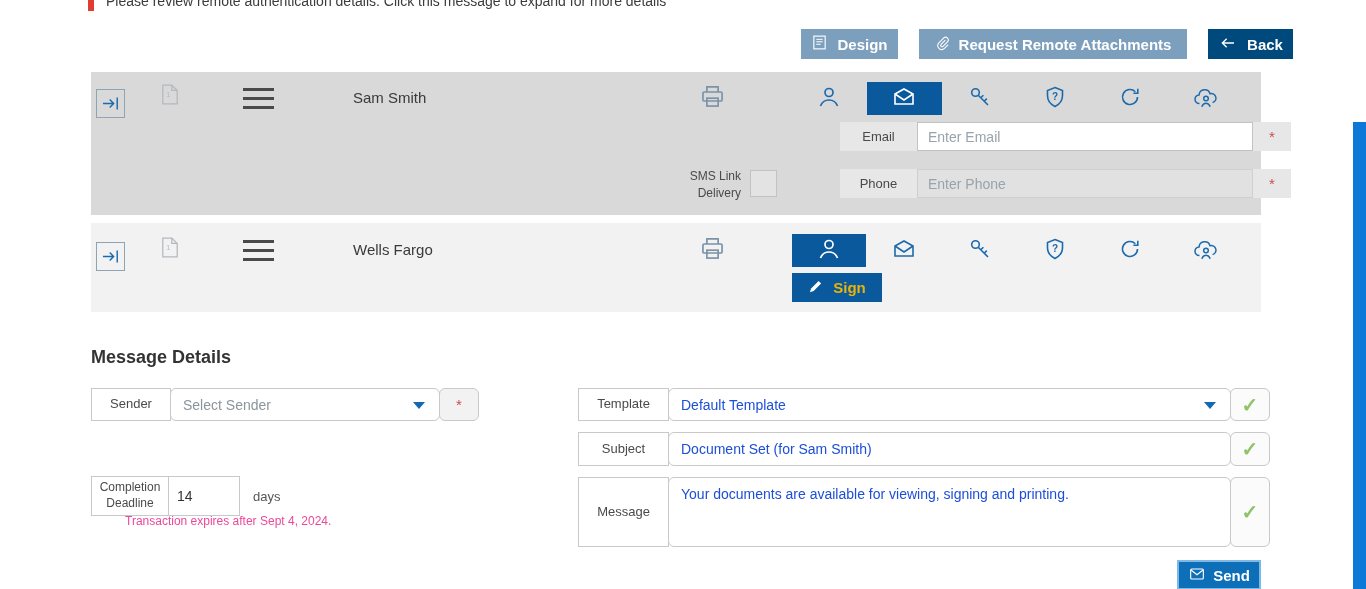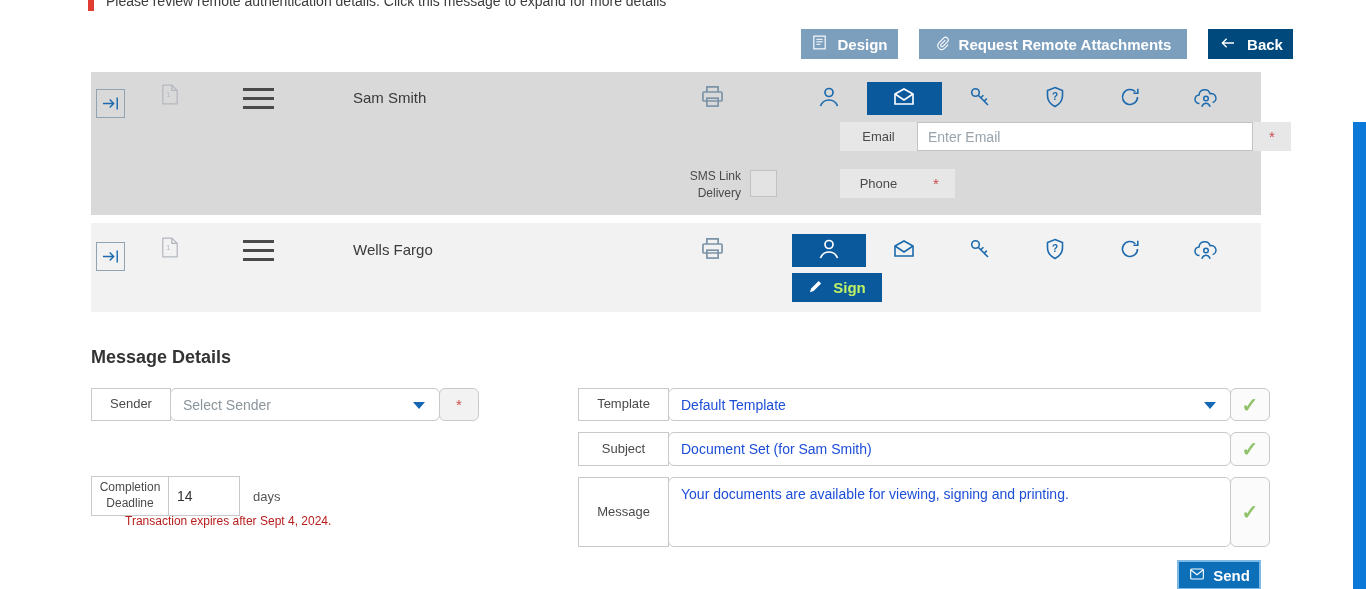--- a/index.html
+++ b/index.html
@@ -54,21 +54,21 @@
   .form-input.disabled { background:#e1e1e1; border-color:#cfcfcf; }
   .form-required { width:38px; background:#e7e7e7; display:flex; align-items:center; justify-content:center;
                    color:#cc4b4b; font-size:15px; }
 
   .sms-label { position:absolute; left:588px; top:96px; width:62px; font-size:12px; line-height:1.45;
                text-align:right; color:#4a4a4a; }
   .sms-checkbox { position:absolute; left:659px; top:98px; width:27px; height:27px;
                   background:#e3e3e3; border:1px solid #c2c2c2; cursor:pointer; }
 
   .sign-btn { position:absolute; left:701px; top:50px; width:90px; height:29px; background:#0a599c;
-              color:#bef264; font-size:15px; font-weight:bold; display:flex; align-items:center; justify-content:center;
+              color:#eab308; font-size:15px; font-weight:bold; display:flex; align-items:center; justify-content:center;
               gap:10px; border:none; cursor:pointer; font-family:"Liberation Sans", sans-serif; }
 
   
   .section-heading { position:absolute; left:91px; top:347px; font-size:18px; font-weight:bold; color:#333; }
 
   .field-row { position:absolute; display:flex; }
   .cell { border:1px solid #c9c9c9; background:#fff; }
   .cell + .cell { margin-left:-1px;border-radius:6px; }
   .cell-label { display:flex; align-items:center; justify-content:center; font-size:13px; color:#4a4a4a;
                 text-align:center; line-height:1.3; }
@@ -83,21 +83,21 @@
   .sender-row { left:91px; top:388px; height:33px; }
   .sender-row .cell-label { width:80px; }
   .sender-row .cell-field { width:270px; cursor:pointer; }
   .sender-row .cell-status { width:40px; }
 
   .deadline-row { left:91px; top:476px; height:40px; align-items:center; }
   .deadline-row .cell-label { width:78px; height:40px; font-size:12px; padding:0 6px; }
   .deadline-input { width:72px; height:40px; border:1px solid #c9c9c9; margin-left:-1px; padding:0 8px;
                     font-size:14px; color:#333; font-family:"Liberation Sans", sans-serif; outline:none; }
   .deadline-unit { margin-left:13px; font-size:13px; color:#555; }
-  .expiry-note { position:absolute; left:125px; top:514px; font-size:12px; color:#b91c1c; }
+  .expiry-note { position:absolute; left:125px; top:514px; font-size:12px; color:#ec4899; }
 
   .template-row { left:578px; top:388px; height:33px; }
   .subject-row  { left:578px; top:432px; height:34px; }
   .message-row  { left:578px; top:477px; height:70px; }
   .right-col .cell-label { width:91px; }
   .right-col .cell-field { width:563px; }
   .right-col .cell-status { width:40px; }
   .message-row .cell-field { align-items:flex-start; padding-top:8px; }
 
   
@@ -217,20 +217,21 @@
       <div class="form-label">Email</div>
       <input class="form-input" type="text" placeholder="Enter Email" style="">
       <div class="form-required">*</div>
     </div>
 
     <div class="sms-label">SMS Link Delivery</div>
     <div class="sms-checkbox"></div>
 
     <div class="form-row fr-phone">
       <div class="form-label">Phone</div>
+      <input class="form-input disabled" type="text" placeholder="Enter Phone" style="">
       <div class="form-required">*</div>
     </div>
   </div>
 
   <div class="recipient row2">
     <button class="arrow-btn">
       <svg viewBox="0 0 24 24" width="19" height="19">
           <path d="M2.5 12h13M11 7l5 5-5 5" fill="none" stroke="currentColor" stroke-width="1.8"></path>
           <path d="M20.5 4.5v15" stroke="currentColor" stroke-width="1.8" fill="none"></path>
         </svg>

